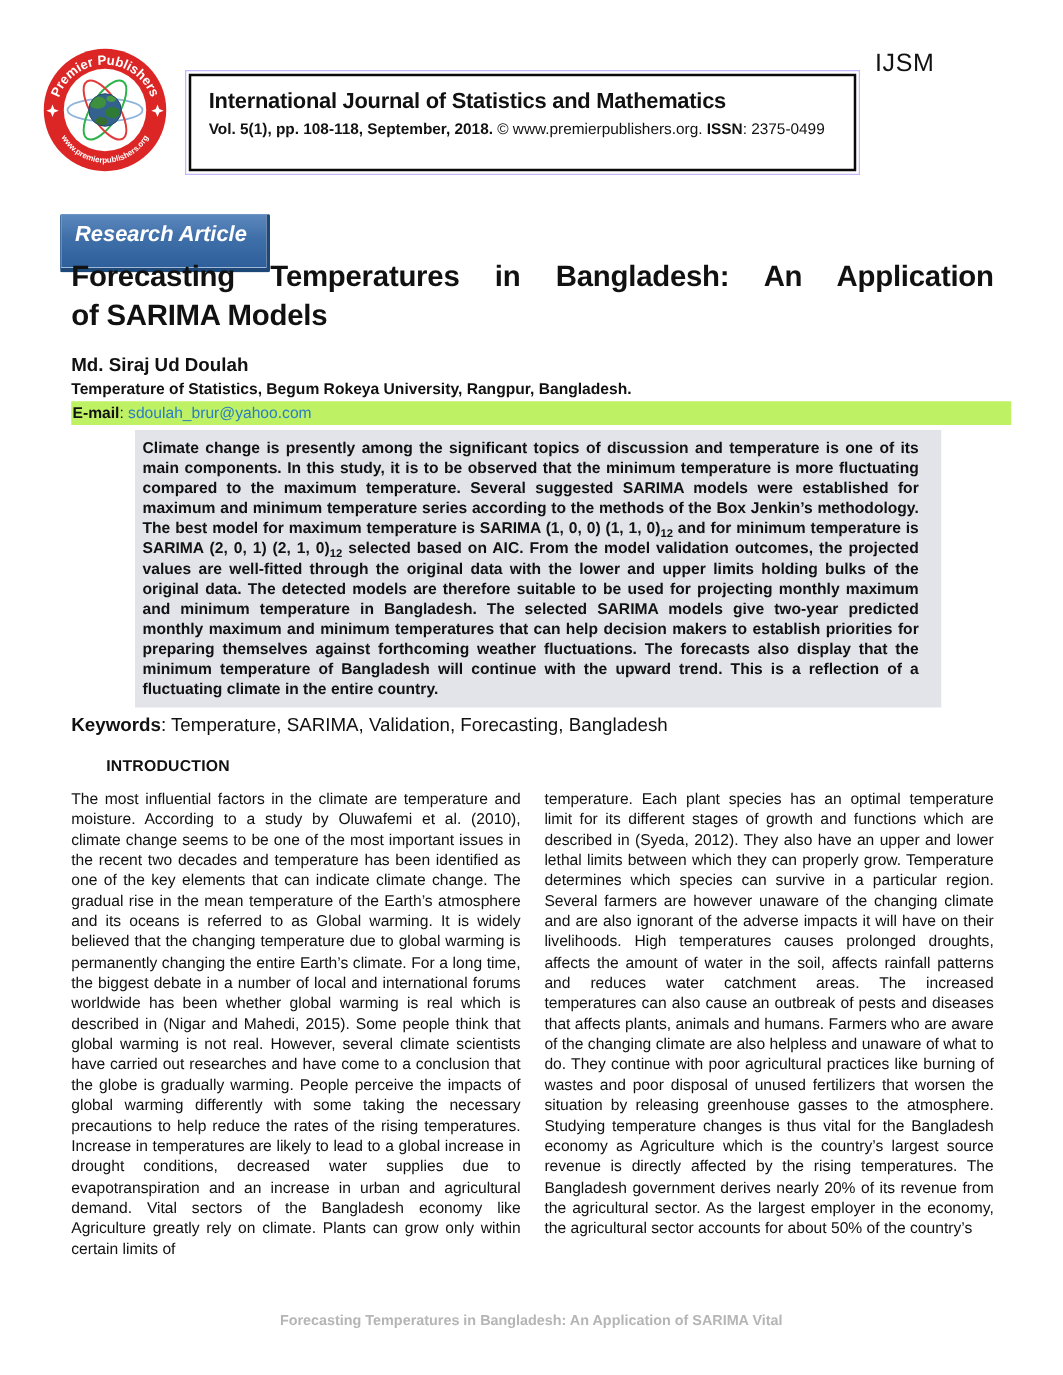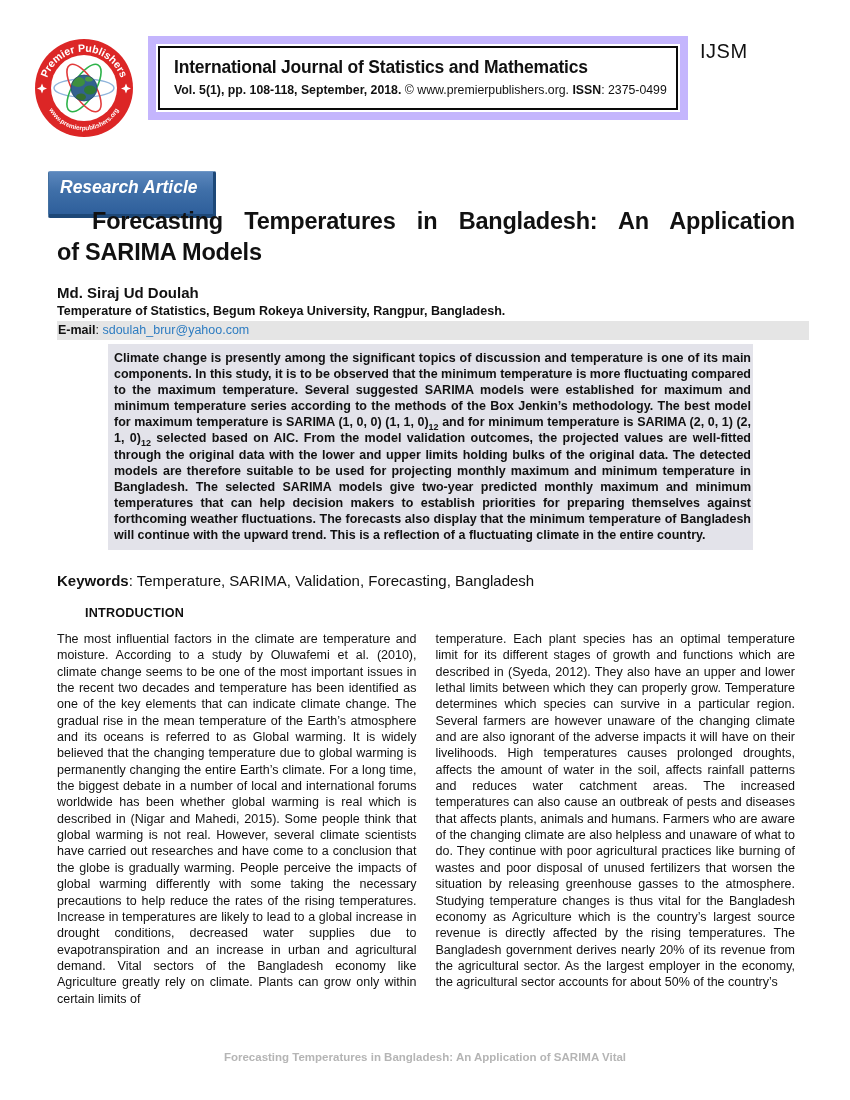--- a/index.html
+++ b/index.html
@@ -5,22 +5,22 @@
   html,body { margin:0; padding:0; background:#ffffff; }
   .page {
     position:relative; width:850px; height:1100px; margin:0 auto;
     background:#ffffff; overflow:hidden;
     font-family:"Liberation Sans", sans-serif; color:#111;
   }
 
   
   .logo-wrap { position:absolute; left:34px; top:38px; width:100px; height:100px; }
   .journal-box {
-    position:absolute; left:148px; top:36px; width:540px; height:84px;
-    border:8px solid #c4b5fd; box-sizing:border-box; background:#fff;
+    position:absolute; left:148px; top:56px; width:540px; height:84px;
+    border:1px solid #c4b5fd; box-sizing:border-box; background:#fff;
   }
   .journal-box-inner {
     position:absolute; left:2px; top:2px; right:2px; bottom:2px;
     border:2px solid #0a0a0a; box-sizing:border-box;
     padding:9px 14px 0 14px;
   }
   .journal-title { font-size:17.5px; font-weight:bold; letter-spacing:-0.2px; white-space:nowrap; }
   .journal-subline { margin-top:5px; font-size:12.3px; white-space:nowrap; }
   .b { font-weight:bold; }
   .acronym {
@@ -35,31 +35,31 @@
     border-right:3px solid #1d4878; border-bottom:4px solid #1d4878;
     border-top:1px solid #6f97c6; border-left:1px solid #44700_; border-left:1px solid #44709f;
     border-radius:2px;
     color:#ffffff; font-size:17.5px; font-weight:bold; font-style:italic;
     padding:5px 16px 16px 11px;
   }
 
   
   .article-title { position:absolute; left:57px; top:206px; width:738px;
     font-size:23.5px; font-weight:bold; line-height:31px; letter-spacing:-0.2px; }
-  .article-title .line1 { text-align:justify; text-align-last:justify;margin-left:35px; }
+  .article-title .line1 { text-align:justify; text-align-last:justify; }
   .author-block { position:absolute; left:57px; top:284px; width:753px; }
   .author-name { font-size:15px; font-weight:bold; }
   .affiliation { font-size:12.5px; font-weight:bold; margin-top:3px; }
-  .email-bar { margin-top:3px; background:#e5e5e5; padding:2px 4px 3px 1px; font-size:12.5px; width:752px; box-sizing:border-box; }
+  .email-bar { margin-top:3px; background:#bef264; padding:2px 4px 3px 1px; font-size:12.5px; width:752px; box-sizing:border-box; }
   .email-link { color:#2d7cc1; text-decoration:none; }
 
   
   .abstract {
     position:absolute; left:108px; top:344px; width:645px; box-sizing:border-box;
-    background:#e3e3ea; padding:6px 2px 7px 6px;
+    background:#e3e3ea; padding:6px 18px 7px 6px;
     font-size:12.5px; font-weight:bold; line-height:16.1px; text-align:justify;
   }
   .abstract sub { font-size:9px; line-height:0; }
 
   
   .keywords { position:absolute; left:57px; top:572px; font-size:15px; }
   .intro-heading { position:absolute; left:57px; top:606px; font-size:12.6px; font-weight:bold; letter-spacing:0.2px;padding-left:28px; }
   .columns { position:absolute; left:57px; top:631px; width:738px; display:flex; gap:19px; }
   .col { flex:1 1 0; font-size:12.5px; line-height:16.35px; text-align:justify; }
 

